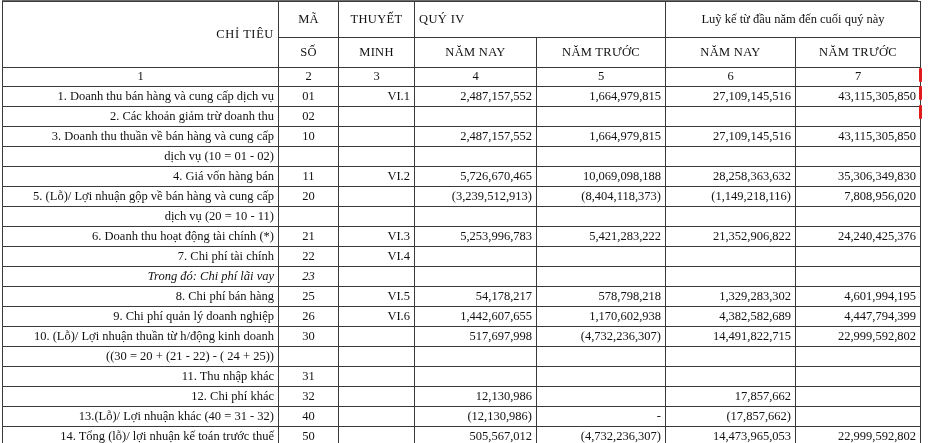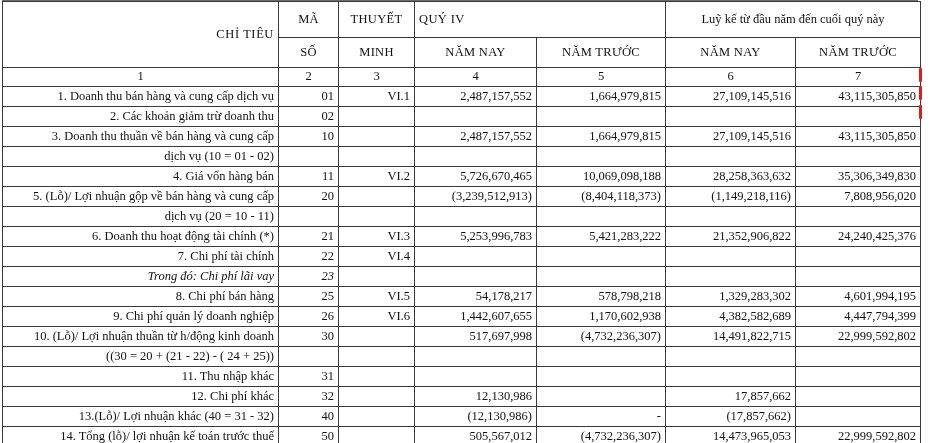--- a/index.html
+++ b/index.html
@@ -71,21 +71,21 @@
     font-weight: bold;
     font-size: 12.5px;
     letter-spacing: 0px;
   }
   .numrow td {
     text-align: center;
     font-size: 12.5px;
     height: 19px;
   }
   td.label { text-align: right; }
-  td.code  { text-align: right; }
+  td.code  { text-align: center; }
   td.note  { text-align: right; }
   td.val   { text-align: right; padding-right: 7px; }
 
   tr.body-row td { height: 20px; }
 
   .b { font-weight: bold; }
   .it { font-style: italic; }
   .indent1 { padding-left: 14px; }
   .indent2 { padding-left: 22px; }
 

